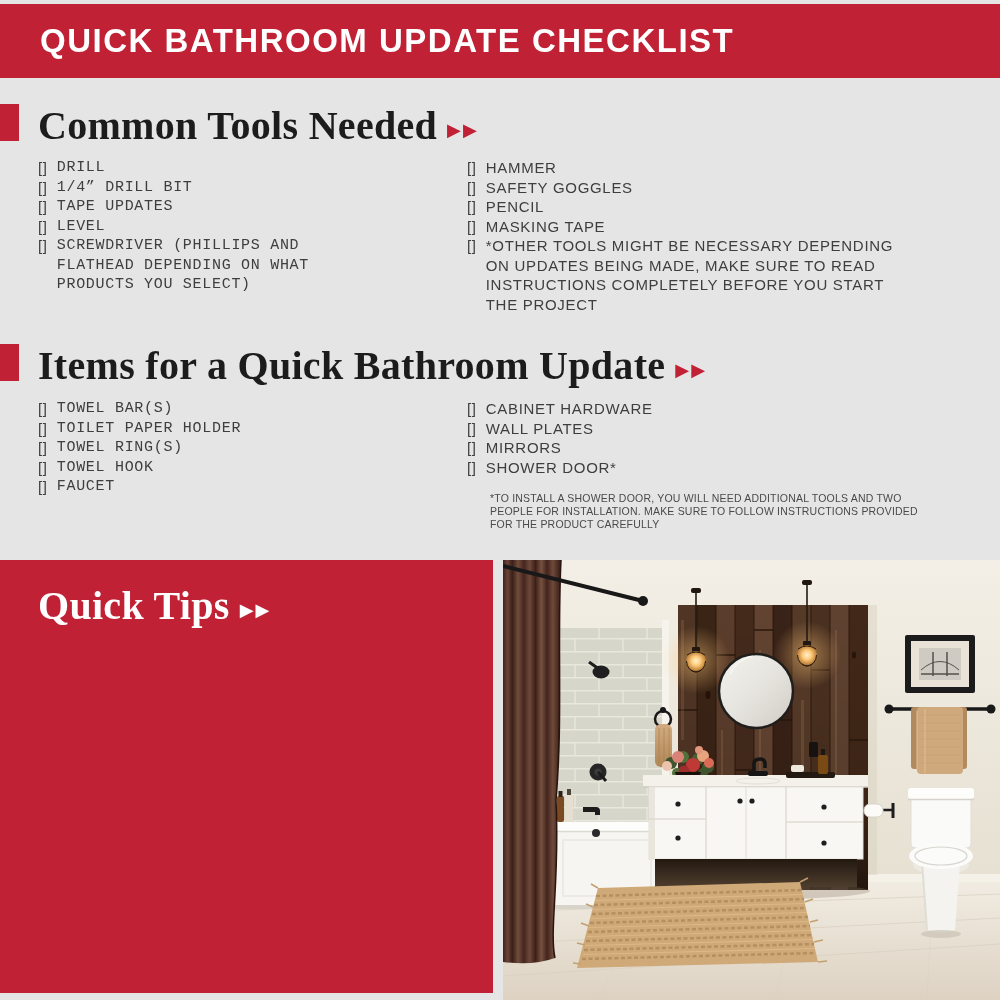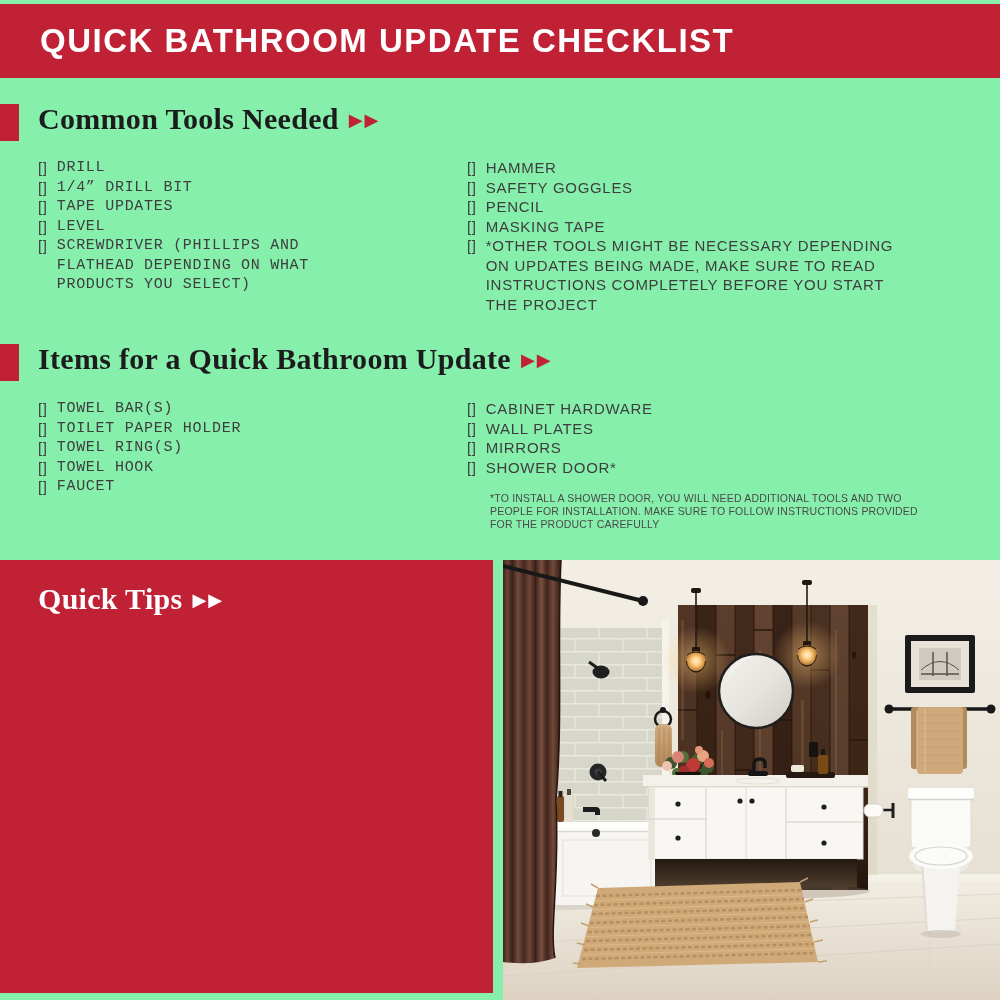--- a/index.html
+++ b/index.html
@@ -1,27 +1,27 @@
 <!DOCTYPE html>
 <html><head>
 <meta charset="utf-8">
 <style>
   html,body{margin:0;padding:0;background:#ffffff;}
-  #page{position:relative;width:1000px;height:1000px;background:#86efac;overflow:hidden;
+  #page{position:relative;width:1000px;height:1000px;background:#e5e5e5;overflow:hidden;
         font-family:"Liberation Sans",sans-serif;}
   .abs{position:absolute;}
 
   
   #header{top:4px;left:0;width:1000px;height:74px;background:#c12135;}
   #header h1{margin:0;padding-left:40px;line-height:74px;font-size:33px;font-weight:700;
              letter-spacing:1.5px;color:#ffffff;font-family:"Liberation Sans",sans-serif;}
 
   
   .redblock{left:0;width:19px;height:37px;background:#c12135;}
-  .sechead{font-family:"Liberation Serif",serif;font-weight:700;font-size:30px;color:#1c1c1c;
+  .sechead{font-family:"Liberation Serif",serif;font-weight:700;font-size:40px;color:#1c1c1c;
            letter-spacing:.3px;white-space:nowrap;}
   .arrows{font-size:18px;letter-spacing:2px;margin-left:10px;vertical-align:3px;}
   .arrows.red{color:#c12135;}
   .arrows.white{color:#ffffff;}
 
   
   .cklist{display:flex;flex-direction:column;}
   .ck{display:flex;gap:9px;font-size:15px;line-height:19.5px;letter-spacing:.7px;color:#3e3e3e;}
   .ck .box{flex:0 0 auto;}
   .col-narrow .lbl{max-width:262px;font-family:Liberation Mono, monospace;}

